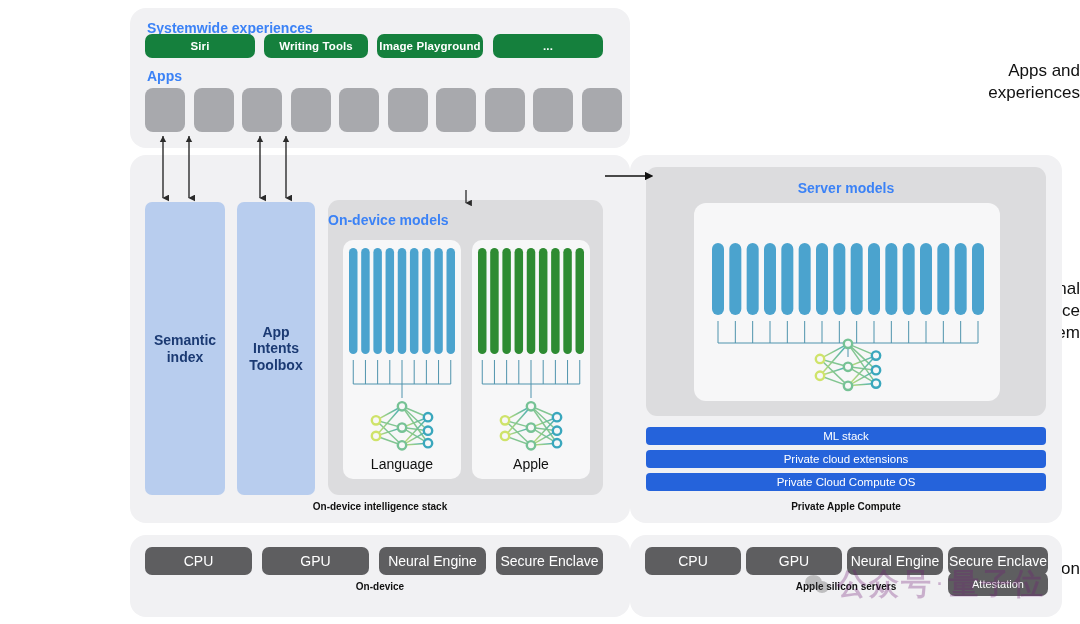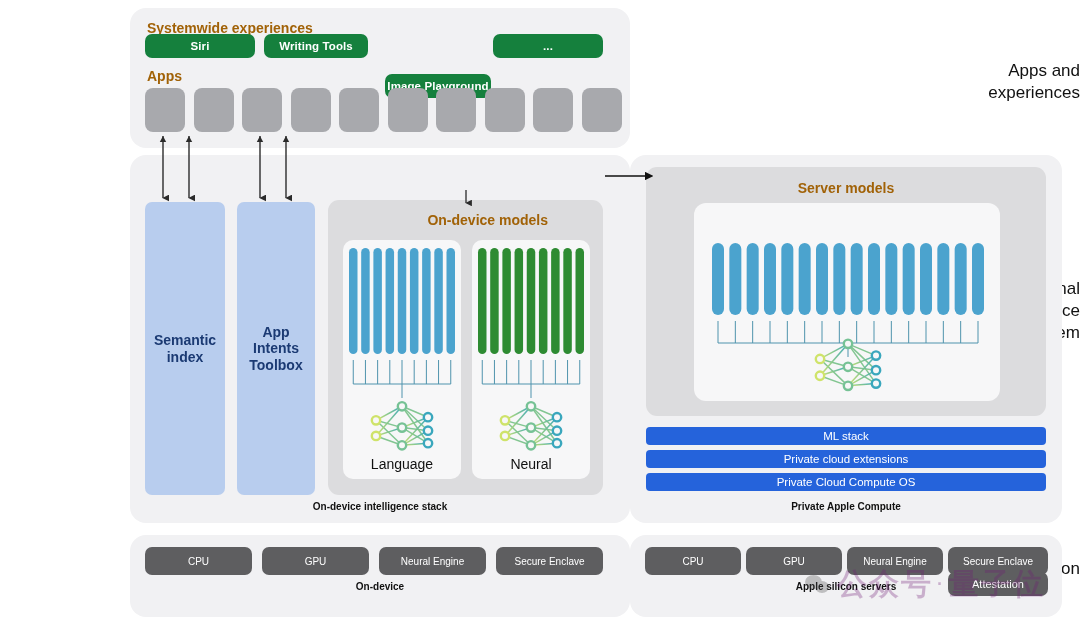--- a/index.html
+++ b/index.html
@@ -26,42 +26,42 @@
     position:absolute; background:#f1f1f3; border-radius:16px;
   }
   #panel-apps     { left:130px; top:8px;   width:500px; height:140px; }
   #panel-pis-left { left:130px; top:155px; width:500px; height:368px; }
   #panel-pcc      { left:630px; top:155px; width:432px; height:368px; }
   #panel-si-left  { left:130px; top:535px; width:500px; height:82px;  }
   #panel-si-right { left:630px; top:535px; width:432px; height:82px;  }
 
   
   .sec-title{
-    position:absolute; font-size:14px; color:#a16207; font-weight:600;
+    position:absolute; font-size:14px; color:#3b82f6; font-weight:600;
   }
   .footer-cap{
     position:absolute; font-size:10px; color:#111; font-weight:600;
     text-align:center;
   }
 
   
   .pill{
     position:absolute; background:#15803d; border-radius:7px;
     color:#fff; font-size:11.5px; display:flex; align-items:center;
     justify-content:center; letter-spacing:.1px;font-weight:bold;
   }
   .appicon{
     position:absolute; background:#a8a9ad; border-radius:8px;
     top:88px; width:40px; height:44px;
   }
 
   
   .chip{
     position:absolute; background:#5e5e60; border-radius:7px;
-    color:#fff; font-size:10px; display:flex; align-items:center;
+    color:#fff; font-size:14px; display:flex; align-items:center;
     justify-content:center; top:547px; height:28px;
   }
   .chip.attest{ top:572px; font-size:11px; }
 
   
   .bluebox{
     position:absolute; background:#b8cdee; border-radius:7px;
     color:#1b3a73; font-size:14px; font-weight:600;
     display:flex; align-items:center; justify-content:center;
     text-align:center; line-height:1.18;
@@ -148,21 +148,21 @@
   <div class="panel" id="panel-si-right"></div>
 
   <div class="sec-title" style="left:147px; top:20px;">Systemwide experiences</div>
   <div id="systemwide-row">
       <div class="pill" style="left: 145px; top: 34px; width: 110px; height: 24px;">
         <span>Siri</span>
       </div>
       <div class="pill" style="left: 264px; top: 34px; width: 104px; height: 24px;">
         <span>Writing Tools</span>
       </div>
-      <div class="pill" style="left: 385px; top: 34px; width: 106px; height: 24px; margin-top: 40px;">
+      <div class="pill" style="left: 377px; top: 34px; width: 106px; height: 24px;">
         <span>Image Playground</span>
       </div>
       <div class="pill" style="left: 493px; top: 34px; width: 110px; height: 24px;">
         <span>...</span>
       </div>
     </div>
 
   <div class="sec-title" style="left:147px; top:68px;">Apps</div>
   <div id="appicon-row">
       <div class="appicon" style="left: 145px;"></div>
@@ -181,26 +181,26 @@
     <span style="white-space:pre-line">Semantic
 index</span>
   </div>
   <div class="bluebox" id="box-appint">
     <span style="white-space:pre-line">App
 Intents
 Toolbox</span>
   </div>
 
   <div id="models-group"></div>
-  <div class="sec-title" style="left:328px; top:212px; width:220px; text-align:right;">On-device models</div>
+  <div class="sec-title" style="left:328px; top:212px; width:220px; text-align:left;">On-device models</div>
 
   <div class="model-card" id="card-language"></div>
   <div class="model-card" id="card-image"></div>
   <div class="model-caption" style="left:343px;">Language</div>
-  <div class="model-caption" style="left:472px;">Neural</div>
+  <div class="model-caption" style="left:472px;">Apple</div>
 
   <div class="footer-cap" style="left:130px; top:501px; width:500px;">On-device intelligence stack</div>
 
   <div id="server-group"></div>
   <div class="sec-title" style="left:646px; top:180px; width:400px; text-align:center;">Server models</div>
   <div id="server-card"></div>
 
   <div class="stackbar" id="stack-0">ML stack</div>
   <div class="stackbar" id="stack-1">Private cloud extensions</div>
   <div class="stackbar" id="stack-2">Private Cloud Compute OS</div>

